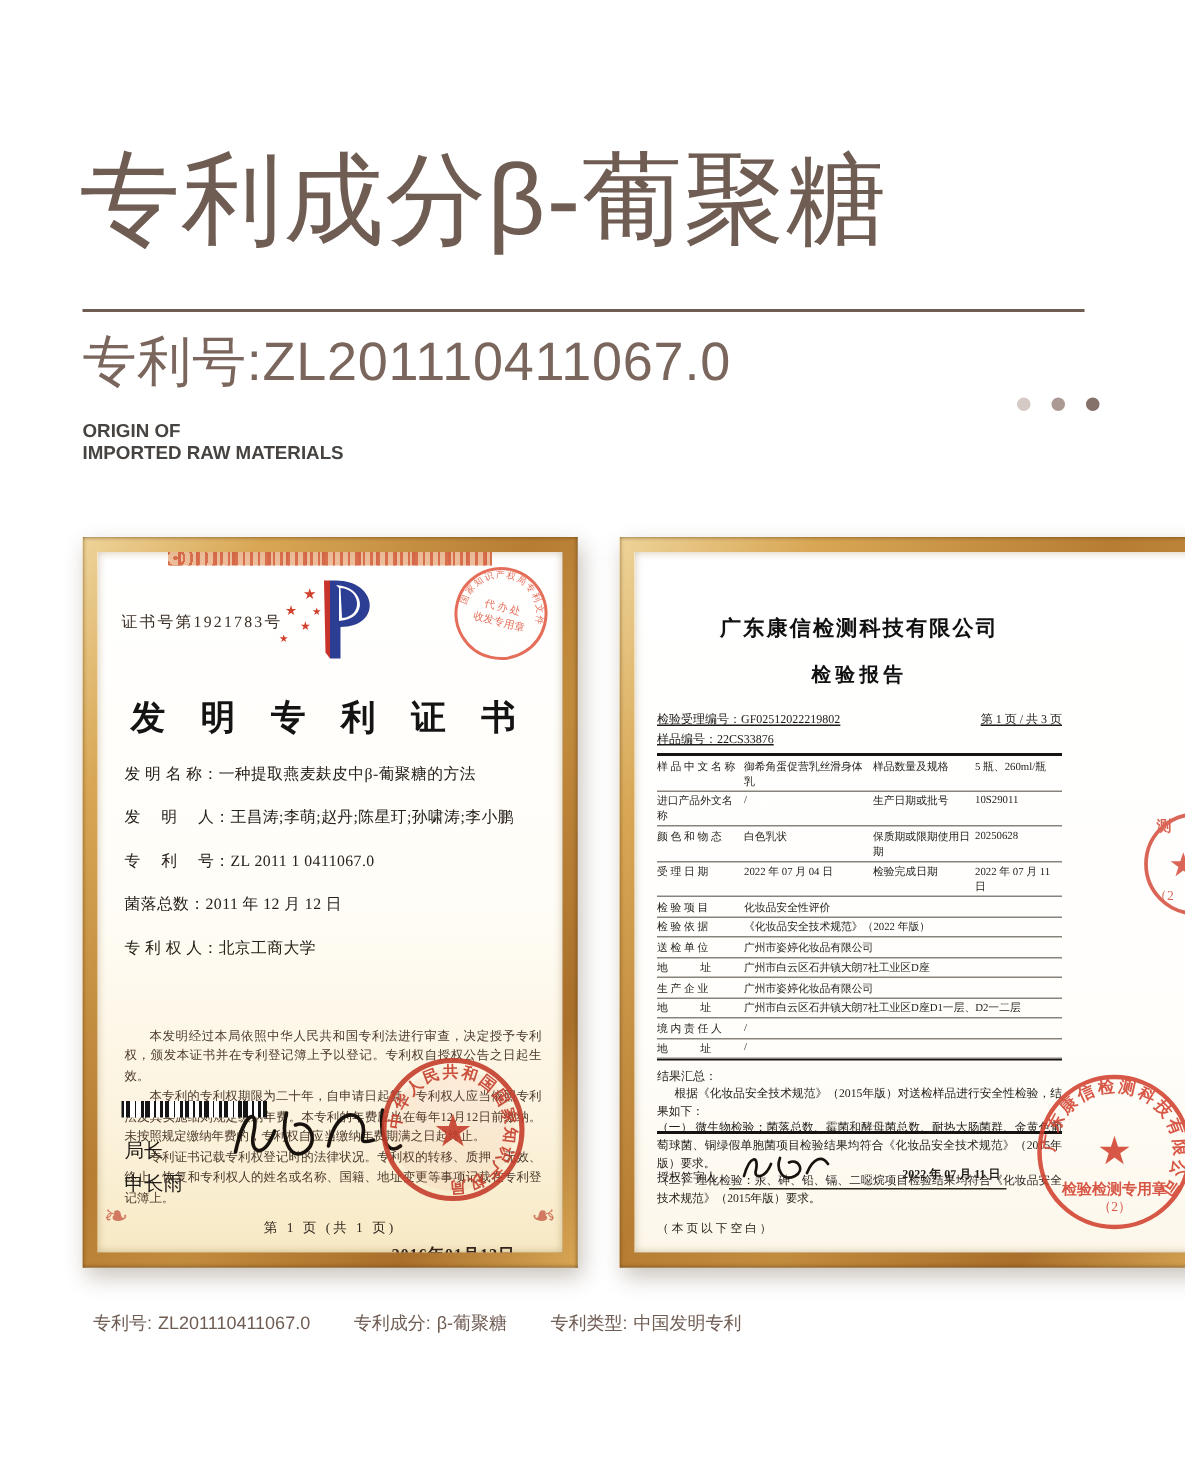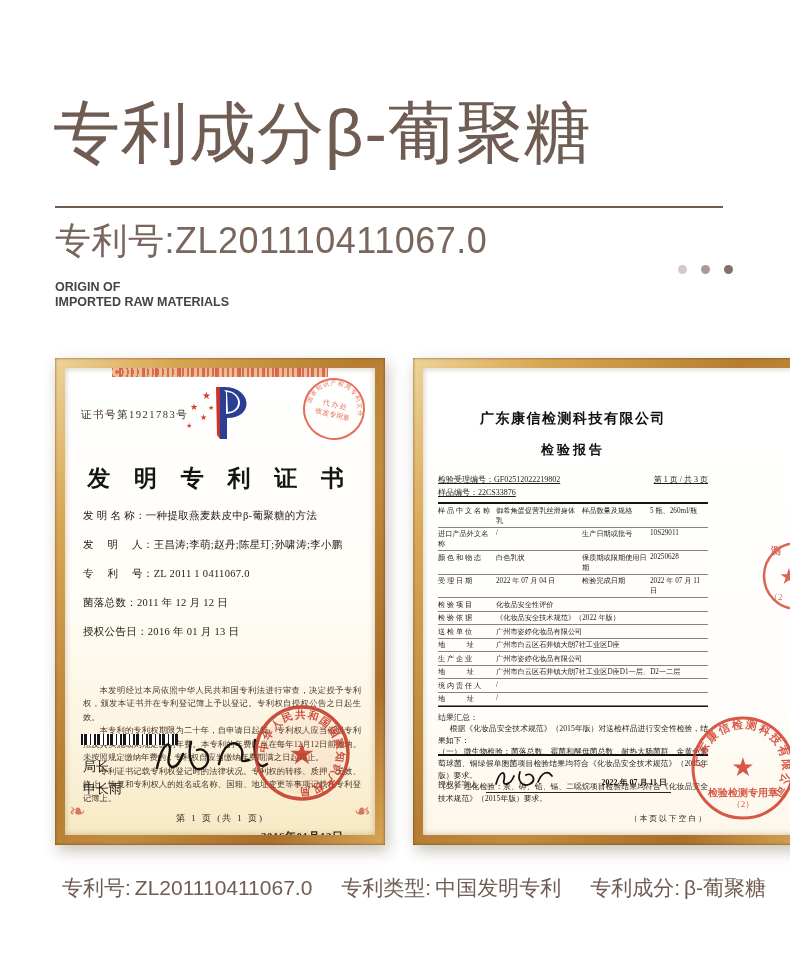--- a/index.html
+++ b/index.html
@@ -59,31 +59,31 @@
   .r-meta { margin-top:15px; display:flex; justify-content:space-between; font-size:8px; color:#1e1a16;text-decoration:underline; }
   .r-meta2 { margin-top:2px; font-size:8px; color:#1e1a16;text-decoration:underline; }
   .r-table { margin-top:4px; border-top:2px solid #161310; border-bottom:1.5px solid #161310; display:grid;
              grid-template-columns:58px 86px 68px 1fr; font-size:7.2px; color:#211c17; }
   .r-table > div { border-bottom:1px solid rgba(40,30,20,.55); padding:1.5px 2px 1px 0; min-height:10px; }
   .cell-span { grid-column:2 / 5; }
   .r-summary { margin-top:5px; font-size:7.8px; color:#211c17; }
   .r-summary .s-label { font-size:8px; }
   .r-summary p { line-height:1.5; text-align:justify; margin-top:0; }
   .r-summary p.ind { text-indent:1.5em; }
-  .blank-note { margin-top:8px; text-align:right; font-size:7.8px; color:#2a241e; letter-spacing:2px; }
+  .blank-note { margin-top:8px; text-align:left; font-size:7.8px; color:#2a241e; letter-spacing:2px; }
   .sign-block { position:absolute; left:15px; width:270px; top:386px; border-top:2px solid #161310; padding-top:10px; }
   .sign-row { display:flex; align-items:flex-end; font-size:8px; color:#1e1a16; }
   .sign-label { margin-right:8px; padding-bottom:3px; }
   .sign-pad { border-bottom:1px solid #2a241e; display:flex; align-items:flex-end; width:185px; justify-content:space-between; padding:0 4px 2px 4px; }
   .sign-date { font-size:8px; padding-bottom:2px; font-weight:bold; }
   .kx-stamp { position:absolute; right:0px; top:344px; opacity:.87; }
   .edge-stamp { position:absolute; right:-34px; top:170px; opacity:.8; }
 
   
-  .foot-row { left:62px; top:874px; display:flex; gap:29px; font-size:21px; color:#6f5c53; white-space:nowrap; }
+  .foot-row { left:62px; top:874px; display:flex; gap:29px; font-size:12px; color:#6f5c53; white-space:nowrap; }
   .foot-item .fv { margin-left:4px; }
 </style>
 </head>
 <body>
 
 <div class="page">
 
   <div class="abs hero-title">专利成分β-葡聚糖</div>
   <div class="abs hero-divider"></div>
   <div class="abs hero-sub">专利号:ZL201110411067.0</div>
@@ -130,21 +130,21 @@
         <text x="33" y="41" text-anchor="middle" font-size="7" fill="#e0553d">收发专用章</text>
       </svg>
 
       <div class="abs cert-title">发 明 专 利 证 书</div>
 
       <div class="abs fields">
         <div class="fld"><span class="flabel">发 明 名 称：</span><span>一种提取燕麦麸皮中β-葡聚糖的方法</span></div>
         <div class="fld"><span class="flabel">发　 明　 人：</span><span>王昌涛;李萌;赵丹;陈星玎;孙啸涛;李小鹏</span></div>
         <div class="fld"><span class="flabel">专　 利　 号：</span><span>ZL 2011 1 0411067.0</span></div>
         <div class="fld"><span class="flabel">菌落总数：</span><span>2011 年 12 月 12 日</span></div>
-        <div class="fld"><span class="flabel">授权公告日：</span><span>2016 年 01 月 13 日</span></div>
+        <div class="fld"><span class="flabel">专 利 权 人：</span><span>北京工商大学</span></div>
       </div>
 
       <div class="abs paras">
         <p>本发明经过本局依照中华人民共和国专利法进行审查，决定授予专利权，颁发本证书并在专利登记簿上予以登记。专利权自授权公告之日起生效。</p>
         <p>本专利的专利权期限为二十年，自申请日起算。专利权人应当依照专利法及其实施细则规定缴纳年费。本专利的年费应当在每年12月12日前缴纳。未按照规定缴纳年费的，专利权自应当缴纳年费期满之日起终止。</p>
         <p>专利证书记载专利权登记时的法律状况。专利权的转移、质押、无效、终止、恢复和专利权人的姓名或名称、国籍、地址变更等事项记载在专利登记簿上。</p>
       </div>
 
       <div class="abs barcode"></div>
 
@@ -259,17 +259,17 @@
         <text x="10" y="16" font-size="10" fill="#d2402e" font-weight="bold">测</text>
         <text x="18" y="46" font-size="22" fill="#d2402e">★</text>
         <text x="8" y="62" font-size="9" fill="#d2402e">（2</text>
       </svg>
 
     </div>
   </div>
 
   <div class="abs foot-row">
     <span class="foot-item"><span>专利号:</span><span class="fv">ZL201110411067.0</span></span>
+    <span class="foot-item"><span>专利成分:</span><span class="fv">β-葡聚糖</span></span>
     <span class="foot-item"><span>专利类型:</span><span class="fv">中国发明专利</span></span>
-    <span class="foot-item"><span>专利成分:</span><span class="fv">β-葡聚糖</span></span>
   </div>
 
 </div>
 
 </body></html>

